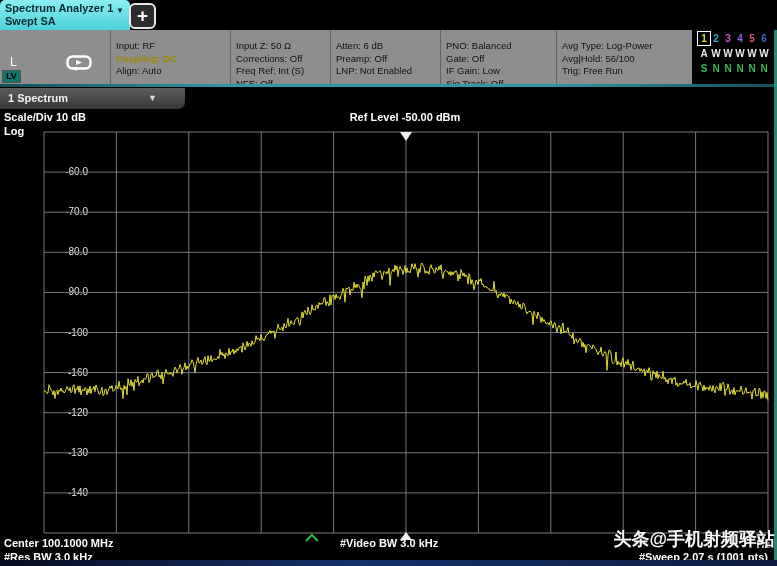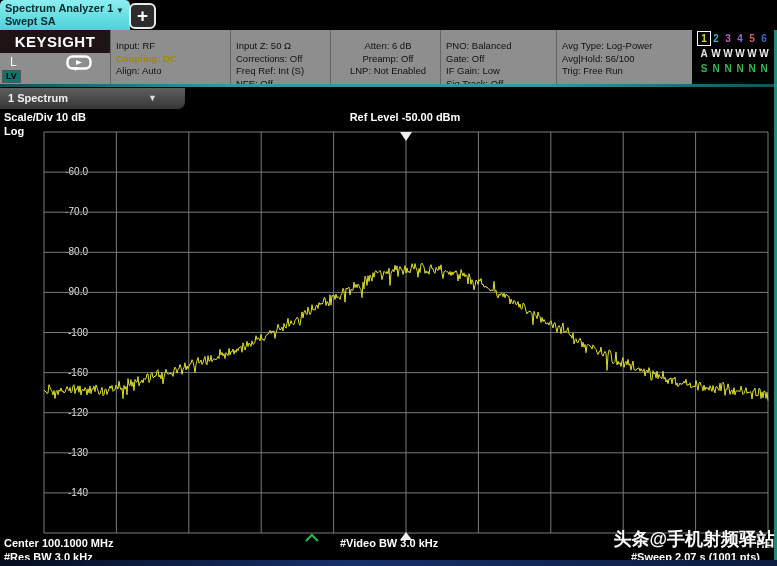--- a/index.html
+++ b/index.html
@@ -68,21 +68,20 @@
     <div class="app-tab">
       <div class="t1">Spectrum Analyzer 1</div>
       <div class="t2">Swept SA</div>
       <div class="dd">▼</div>
     </div>
     <div class="add-btn">+</div>
   </div>
 
   <div class="statusbar">
     <div class="logo-block">
-      <div class="logo-band">KEYSIGHT</div>
       <div class="mode-row">
         <span class="ltr">L</span>
         <span class="bubble">
           <svg width="26" height="17" viewBox="0 0 26 17">
             <rect x="1.5" y="1.5" width="23" height="12" rx="5" fill="none" stroke="#fff" stroke-width="2.4"></rect>
             <path d="M10 5 L16 7.5 L10 10 Z" fill="#fff"></path>
             <path d="M6 12 L10 16 L12 12 Z" fill="#fff"></path>
           </svg>
         </span>
       </div>
@@ -93,21 +92,21 @@
           <div class="sline">Input: RF</div>
           <div class="sline hl">Coupling: DC</div>
           <div class="sline">Align: Auto</div>
         </div>
         <div class="spanel" style="width: 100px;">
           <div class="sline">Input Z: 50 Ω</div>
           <div class="sline">Corrections: Off</div>
           <div class="sline">Freq Ref: Int (S)</div>
           <div class="sline">NFE: Off</div>
         </div>
-        <div class="spanel" style="width: 110px; text-align: center;">
+        <div class="spanel" style="width: 110px;">
           <div class="sline">Atten: 6 dB</div>
           <div class="sline">Preamp: Off</div>
           <div class="sline">LNP: Not Enabled</div>
         </div>
         <div class="spanel" style="width: 116px;">
           <div class="sline">PNO: Balanced</div>
           <div class="sline">Gate: Off</div>
           <div class="sline">IF Gain: Low</div>
           <div class="sline">Sig Track: Off</div>
         </div>
@@ -193,19 +192,19 @@
         <path d="M356,0 L368,0 L362,9 Z" fill="#f0f0f0"></path>
         <path d="M356,408 L368,408 L362,400 Z" fill="#f0f0f0"></path>
         <path d="M261.88,409 L267.88,403 L273.88,409" fill="none" stroke="#28b844" stroke-width="2"></path>
         <path d="M0,258.0L1,259.3L2,259.7L3,261.5L4,261.0L5,252.7L6,255.5L7,257.8L8,259.5L9,262.9L10,258.5L11,266.5L12,259.7L13,258.3L14,262.7L15,257.9L16,259.3L17,256.0L18,259.5L19,258.8L20,261.0L21,260.0L22,257.4L23,254.5L24,257.2L25,258.9L26,255.4L27,260.8L28,259.4L29,253.9L30,252.7L31,261.6L32,256.7L33,257.6L34,253.9L35,260.3L36,253.8L37,263.0L38,258.1L39,257.3L40,259.0L41,255.5L42,257.2L43,262.9L44,256.8L45,260.9L46,254.1L47,261.7L48,256.6L49,257.4L50,254.2L51,259.7L52,252.9L53,255.7L54,258.6L55,262.2L56,261.9L57,258.6L58,255.3L59,263.8L60,262.6L61,257.2L62,257.1L63,262.5L64,259.4L65,256.7L66,254.1L67,256.4L68,253.4L69,259.3L70,258.2L71,257.7L72,253.2L73,254.9L74,257.0L75,249.2L76,255.0L77,257.6L78,256.0L79,266.6L80,253.4L81,257.2L82,254.4L83,262.8L84,246.6L85,252.9L86,253.6L87,247.6L88,254.4L89,250.1L90,258.6L91,247.5L92,249.5L93,250.2L94,244.5L95,253.9L96,250.4L97,250.3L98,247.9L99,250.9L100,246.3L101,247.4L102,246.7L103,242.0L104,241.9L105,250.5L106,248.5L107,241.7L108,240.7L109,245.7L110,245.2L111,243.8L112,244.2L113,238.7L114,237.7L115,245.1L116,242.9L117,246.9L118,240.3L119,251.9L120,245.4L121,240.9L122,237.3L123,241.1L124,242.0L125,242.1L126,240.6L127,242.3L128,241.4L129,244.4L130,238.1L131,235.1L132,236.9L133,241.1L134,237.4L135,236.5L136,232.5L137,235.5L138,242.3L139,237.2L140,235.6L141,230.7L142,237.9L143,234.0L144,236.7L145,234.5L146,231.8L147,231.5L148,227.7L149,229.7L150,234.3L151,240.6L152,232.4L153,228.8L154,225.4L155,231.1L156,230.3L157,228.0L158,232.5L159,230.8L160,226.9L161,224.5L162,231.0L163,232.8L164,223.7L165,229.1L166,229.0L167,223.4L168,229.7L169,227.5L170,226.8L171,227.2L172,227.9L173,226.4L174,224.5L175,226.5L176,217.3L177,223.0L178,220.4L179,223.9L180,221.7L181,226.6L182,220.7L183,221.9L184,223.7L185,216.4L186,223.0L187,219.6L188,219.8L189,217.0L190,222.1L191,218.4L192,220.4L193,216.8L194,218.7L195,215.6L196,215.4L197,214.3L198,220.3L199,210.8L200,214.4L201,218.0L202,214.8L203,209.3L204,214.5L205,211.1L206,211.8L207,214.4L208,208.9L209,212.4L210,211.8L211,210.0L212,203.7L213,207.5L214,206.1L215,206.5L216,208.8L217,202.4L218,207.3L219,207.0L220,208.6L221,206.5L222,203.4L223,202.5L224,202.2L225,200.6L226,198.4L227,201.5L228,198.9L229,200.0L230,198.9L231,206.4L232,200.7L233,197.7L234,192.2L235,195.8L236,197.9L237,197.1L238,195.1L239,199.0L240,191.4L241,194.9L242,196.1L243,191.6L244,186.3L245,194.4L246,192.4L247,188.6L248,191.4L249,192.4L250,192.5L251,188.1L252,187.3L253,185.4L254,186.2L255,191.6L256,193.3L257,186.5L258,179.9L259,186.0L260,180.1L261,178.4L262,181.5L263,182.8L264,175.1L265,179.6L266,182.5L267,180.7L268,172.7L269,178.1L270,177.3L271,178.3L272,173.7L273,173.1L274,176.5L275,170.6L276,172.7L277,171.1L278,172.3L279,170.7L280,165.9L281,165.7L282,173.5L283,169.5L284,171.1L285,174.0L286,162.8L287,173.1L288,163.4L289,164.3L290,163.1L291,167.5L292,162.1L293,165.9L294,164.6L295,165.7L296,167.4L297,163.3L298,161.4L299,156.3L300,159.2L301,170.2L302,156.3L303,157.0L304,156.1L305,155.1L306,162.8L307,157.3L308,158.1L309,158.2L310,150.2L311,155.7L312,152.4L313,155.6L314,152.0L315,153.7L316,156.2L317,157.6L318,165.7L319,150.1L320,156.9L321,144.2L322,146.6L323,153.4L324,143.8L325,149.5L326,143.0L327,145.2L328,149.2L329,140.7L330,145.2L331,139.6L332,138.7L333,140.7L334,140.6L335,139.6L336,138.5L337,141.3L338,147.6L339,143.6L340,139.3L341,140.3L342,141.8L343,139.4L344,141.7L345,136.2L346,153.4L347,141.4L348,139.1L349,137.4L350,139.8L351,133.2L352,138.1L353,134.0L354,144.5L355,137.4L356,134.5L357,137.2L358,137.6L359,142.5L360,138.2L361,133.6L362,141.1L363,135.9L364,140.4L365,139.2L366,140.9L367,136.8L368,131.7L369,134.9L370,137.1L371,131.6L372,135.8L373,138.3L374,145.2L375,136.4L376,140.6L377,132.1L378,131.1L379,133.2L380,135.0L381,141.3L382,138.8L383,141.1L384,139.5L385,142.3L386,134.8L387,132.7L388,136.7L389,136.5L390,140.4L391,141.2L392,135.5L393,137.7L394,138.4L395,134.2L396,137.6L397,132.8L398,141.6L399,146.5L400,140.0L401,138.8L402,138.6L403,139.7L404,140.0L405,142.5L406,139.4L407,143.7L408,139.9L409,142.8L410,139.7L411,140.5L412,138.7L413,140.7L414,149.0L415,142.4L416,146.9L417,137.5L418,140.8L419,143.9L420,140.9L421,144.8L422,142.7L423,144.0L424,152.0L425,141.7L426,145.2L427,152.3L428,147.7L429,150.7L430,157.9L431,153.5L432,148.1L433,149.0L434,152.4L435,147.5L436,149.1L437,146.5L438,152.6L439,152.1L440,155.1L441,154.8L442,154.2L443,156.0L444,155.8L445,156.8L446,158.8L447,158.4L448,158.0L449,158.9L450,149.3L451,159.6L452,158.3L453,163.9L454,166.0L455,162.0L456,163.5L457,161.4L458,161.5L459,164.8L460,161.1L461,165.7L462,162.4L463,163.0L464,164.3L465,164.3L466,172.0L467,167.1L468,170.2L469,171.8L470,168.3L471,169.4L472,172.6L473,172.3L474,169.5L475,175.3L476,172.0L477,176.8L478,177.0L479,171.2L480,171.6L481,174.6L482,179.2L483,181.8L484,180.0L485,179.7L486,179.0L487,180.3L488,181.9L489,192.7L490,179.3L491,182.5L492,183.5L493,186.7L494,180.0L495,183.6L496,184.6L497,190.5L498,185.3L499,189.6L500,187.5L501,189.6L502,192.0L503,191.3L504,190.8L505,193.1L506,190.0L507,188.7L508,193.0L509,196.0L510,191.3L511,190.6L512,195.8L513,200.2L514,195.1L515,193.6L516,195.5L517,201.7L518,194.5L519,191.0L520,200.7L521,199.2L522,200.2L523,198.3L524,195.6L525,201.8L526,203.5L527,203.4L528,206.3L529,200.9L530,211.9L531,207.9L532,206.6L533,210.4L534,210.6L535,208.0L536,206.3L537,208.7L538,215.0L539,210.2L540,215.3L541,212.4L542,220.7L543,213.6L544,212.3L545,213.3L546,213.6L547,215.1L548,217.1L549,212.8L550,214.2L551,216.2L552,217.4L553,220.4L554,222.5L555,219.6L556,220.1L557,215.0L558,222.6L559,224.2L560,221.3L561,219.4L562,221.2L563,238.4L564,223.3L565,218.0L566,218.5L567,221.1L568,229.5L569,231.7L570,230.7L571,229.6L572,219.9L573,233.0L574,229.3L575,232.2L576,230.6L577,234.5L578,228.7L579,225.6L580,235.4L581,231.1L582,229.4L583,232.8L584,227.4L585,233.3L586,231.9L587,238.2L588,233.1L589,229.0L590,237.5L591,238.1L592,238.3L593,236.7L594,236.5L595,235.8L596,239.3L597,236.6L598,238.8L599,239.3L600,236.8L601,244.1L602,239.1L603,238.1L604,240.7L605,235.6L606,239.1L607,248.1L608,247.9L609,238.6L610,242.0L611,240.6L612,245.9L613,239.1L614,246.7L615,242.5L616,244.9L617,245.9L618,246.7L619,239.1L620,247.2L621,245.3L622,250.0L623,247.6L624,251.7L625,246.7L626,247.3L627,245.8L628,251.8L629,246.1L630,247.1L631,245.2L632,253.2L633,250.8L634,254.6L635,253.2L636,251.0L637,252.6L638,251.7L639,251.7L640,249.2L641,251.1L642,247.2L643,253.4L644,252.6L645,253.1L646,250.8L647,256.0L648,254.9L649,254.7L650,254.0L651,255.0L652,248.5L653,253.3L654,258.3L655,251.0L656,250.1L657,253.4L658,254.5L659,258.9L660,253.1L661,258.3L662,255.1L663,256.8L664,255.5L665,258.3L666,253.7L667,256.1L668,259.4L669,253.5L670,258.0L671,260.9L672,254.7L673,254.8L674,256.8L675,258.5L676,251.2L677,258.9L678,251.6L679,250.2L680,252.5L681,263.4L682,257.2L683,257.5L684,251.8L685,256.0L686,262.4L687,259.2L688,257.9L689,262.2L690,255.6L691,262.9L692,259.1L693,258.7L694,259.2L695,258.7L696,259.6L697,254.1L698,258.4L699,262.5L700,261.5L701,258.7L702,255.7L703,261.4L704,260.0L705,260.9L706,259.6L707,260.3L708,267.1L709,258.8L710,258.5L711,256.1L712,264.1L713,263.3L714,263.8L715,256.3L716,257.0L717,266.6L718,259.8L719,265.8L720,259.0L721,259.4L722,266.4L723,260.4L724,268.6" fill="none" stroke="#dede2e" stroke-width="1"></path>
       </svg>
 
     <div class="footer-txt" style="left:4px;top:450px;">Center 100.1000 MHz</div>
     <div class="footer-txt" style="left:340px;top:450px;">#Video BW 3.0 kHz</div>
     <div class="footer-txt" style="left:4px;top:464px;">#Res BW 3.0 kHz</div>
     <div class="footer-txt" style="right:7px;top:451px;">Hz</div>
-    <div class="footer-txt" style="right:17px;top:464px;">#Sweep 2.07 s (1001 pts)</div>
+    <div class="footer-txt" style="right:9px;top:464px;">#Sweep 2.07 s (1001 pts)</div>
     <div class="watermark">头条@手机射频驿站</div>
   </div>
 
   <div class="edge-right"></div>
   <div class="edge-bottom"></div>
 </div>
 
 </body></html>

